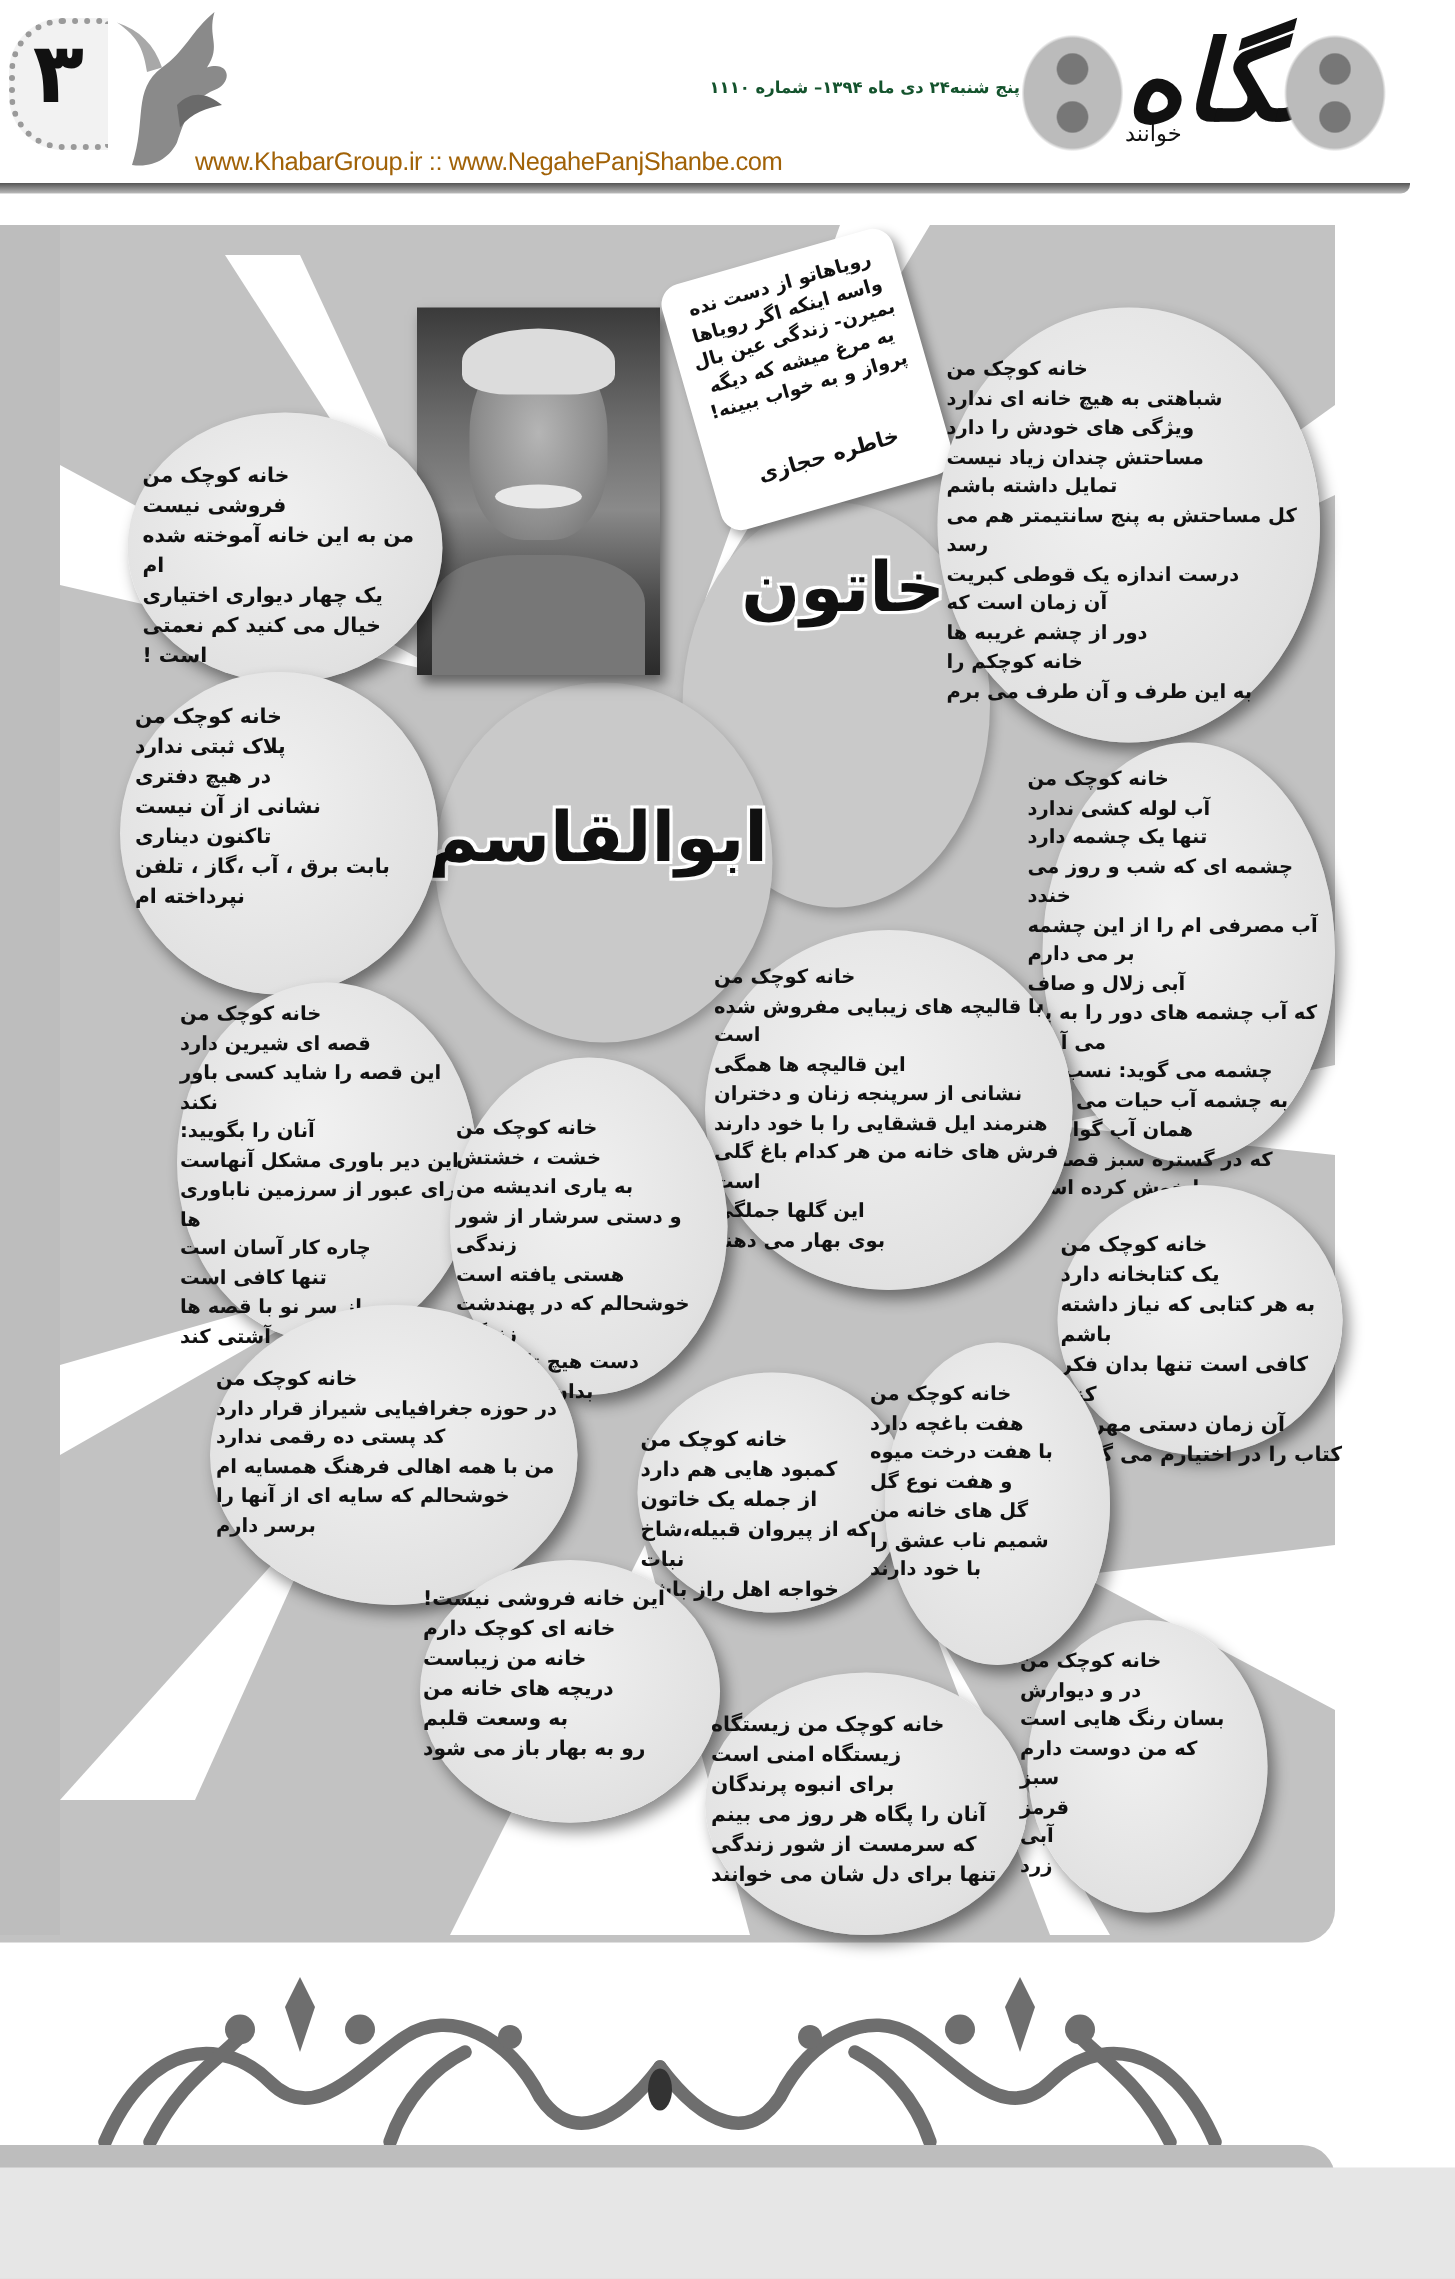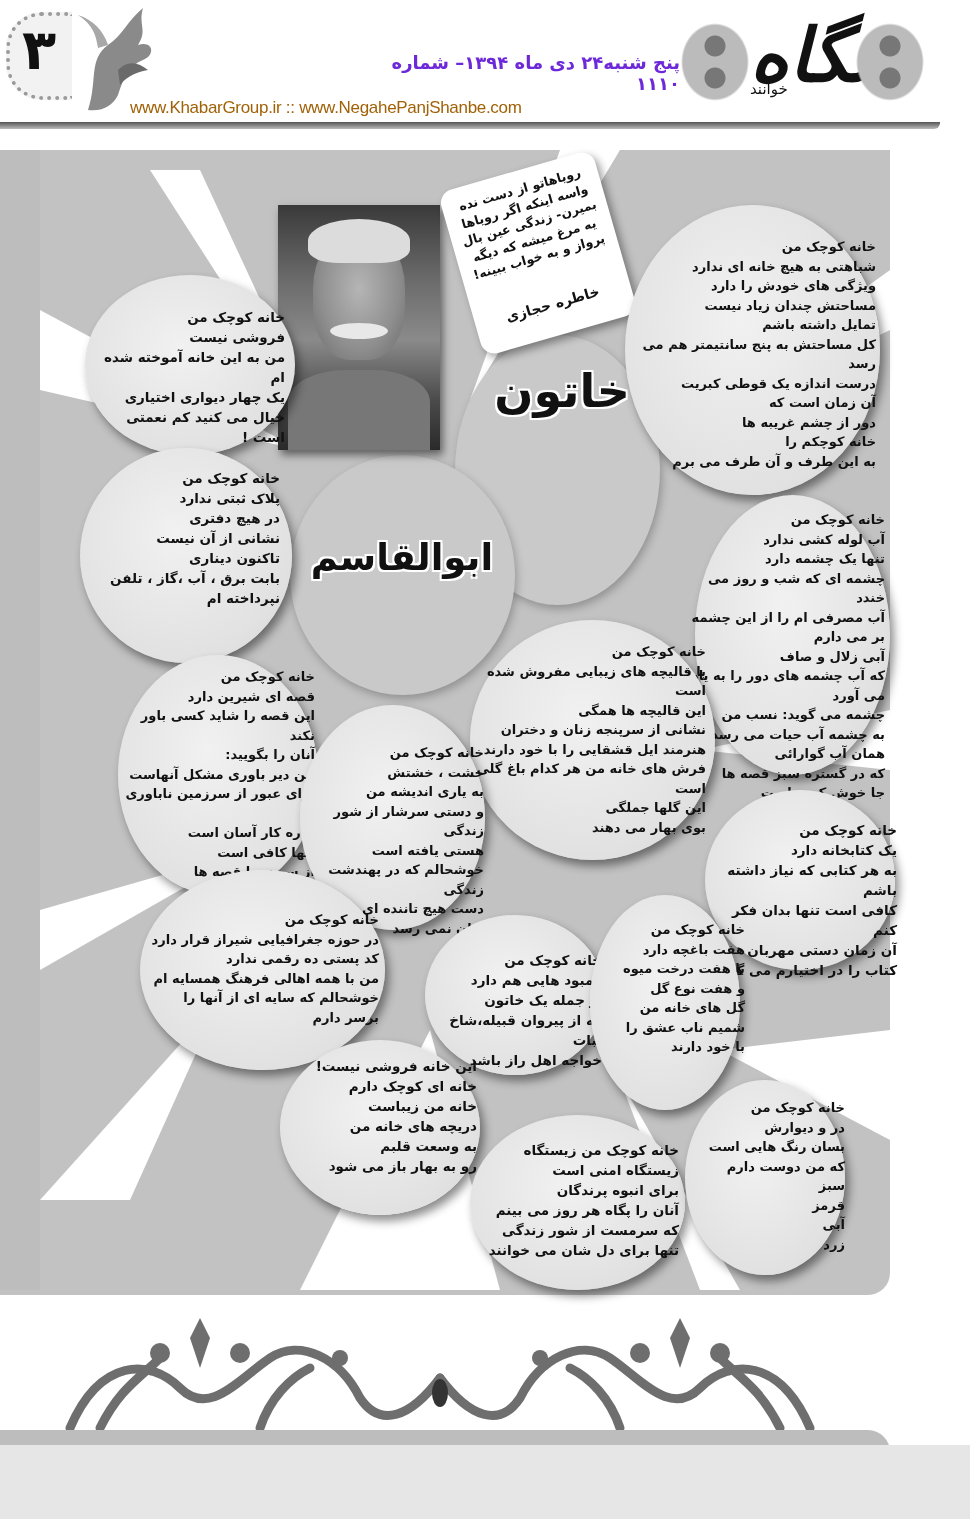--- a/index.html
+++ b/index.html
@@ -17,21 +17,21 @@
   }
   .page-num {
     position:absolute; left:14px; top:18px; width:50px; text-align:center;
     font-size:56px; font-weight:bold; color:#111; line-height:64px;
   }
   .phoenix {
     position:absolute; left:68px; top:0; width:90px; height:120px;
   }
   .header-date {
     position:absolute; left:380px; top:52px; width:300px; text-align:right;
-    font-size:18px; font-weight:bold; color:#6d28d9; direction:rtl;
+    font-size:11px; font-weight:bold; color:#14532d; direction:rtl;
   }
   .header-urls {
     position:absolute; left:130px; top:98px; font-family:"Liberation Sans", sans-serif;
     font-size:17px; color:#a16207; letter-spacing:-0.3px;
   }
   .logo-area { position:absolute; left:680px; top:0; width:290px; height:125px; }
   .orn-left, .orn-right {
     position:absolute; top:22px; width:70px; height:80px;
     background:
       radial-gradient(circle at 50% 30%, #777 0 10px, transparent 11px),
@@ -57,21 +57,21 @@
     background:#c2c2c2; border-radius:0 0 22px 0;
   }
   .left-strip { position:absolute; left:0; top:150px; width:40px; height:1140px; background:#bdbdbd; }
   .bubble {
     position:absolute; border-radius:50%;
     background:radial-gradient(ellipse at 45% 40%, #f1f1f1 0%, #e1e1e1 70%, #d2d2d2 100%);
     box-shadow: 4px 6px 10px rgba(0,0,0,0.45);
   }
   .bubble.big { background:#c9c9c9; box-shadow: 2px 4px 8px rgba(0,0,0,0.25); }
   .btext {
-    position:absolute; direction:rtl; text-align:right; color:#111;
+    position:absolute; direction:rtl; text-align:left; color:#111;
     font-weight:bold; font-size:13px; line-height:19.5px; white-space:pre-line;
   }
   .photo {
     position:absolute; left:278px; top:205px; width:162px; height:245px;
     background:linear-gradient(180deg,#3a3a3a 0%,#6a6a6a 30%,#8a8a8a 55%,#4a4a4a 80%,#2a2a2a 100%);
     box-shadow: 3px 5px 8px rgba(0,0,0,0.5);
   }
   .photo .face {
     position:absolute; left:35px; top:25px; width:92px; height:130px;
     border-radius:45% 45% 40% 40%;
@@ -165,21 +165,21 @@
 واسه اینکه اگر رویاها
 بمیرن- زندگی عین بال
 یه مرغ میشه که دیگه
 پرواز و به خواب ببینه!</div>
   <div class="quote-author">خاطره حجازی</div>
 </div>
 
 <div class="title-text" style="left:500px;top:360px;width:130px;font-size:46px;line-height:62px;">
   <div>خاتون</div>
 </div>
-<div class="title-text" style="left:292px;top:525px;width:220px;font-size:37px;line-height:66px;">
+<div class="title-text" style="left:292px;top:525px;width:220px;font-size:46px;line-height:66px;">
   <div>ابوالقاسم</div>
 </div>
 
 <div class="bubble" style="left:625px;top:205px;width:255px;height:290px;">
   <div class="btext" style="left:6px;top:32px;width:245px;">خانه کوچک من
 شباهتی به هیچ خانه ای ندارد
 ویژگی های خودش را دارد
 مساحتش چندان زیاد نیست
 تمایل داشته باشم
 کل مساحتش به پنج سانتیمتر هم می رسد

